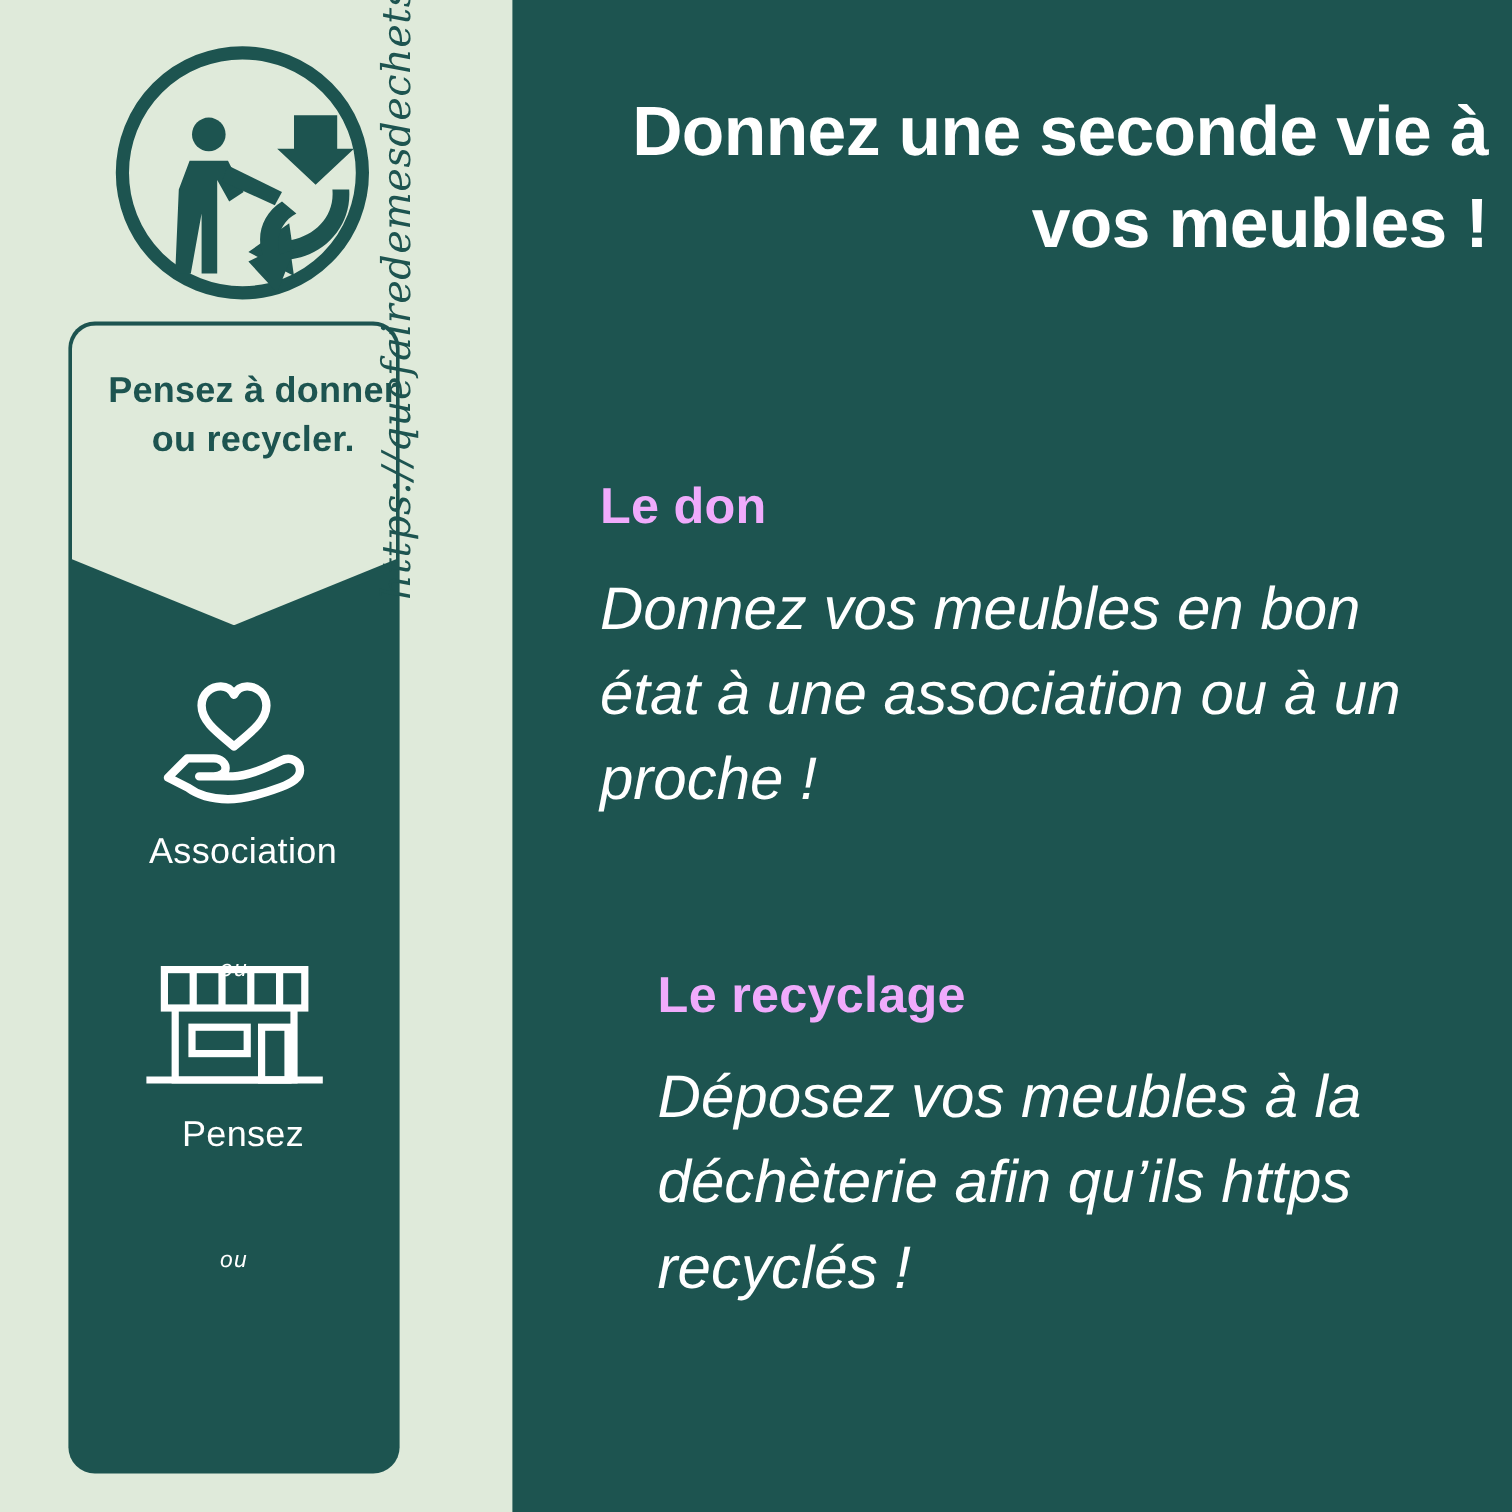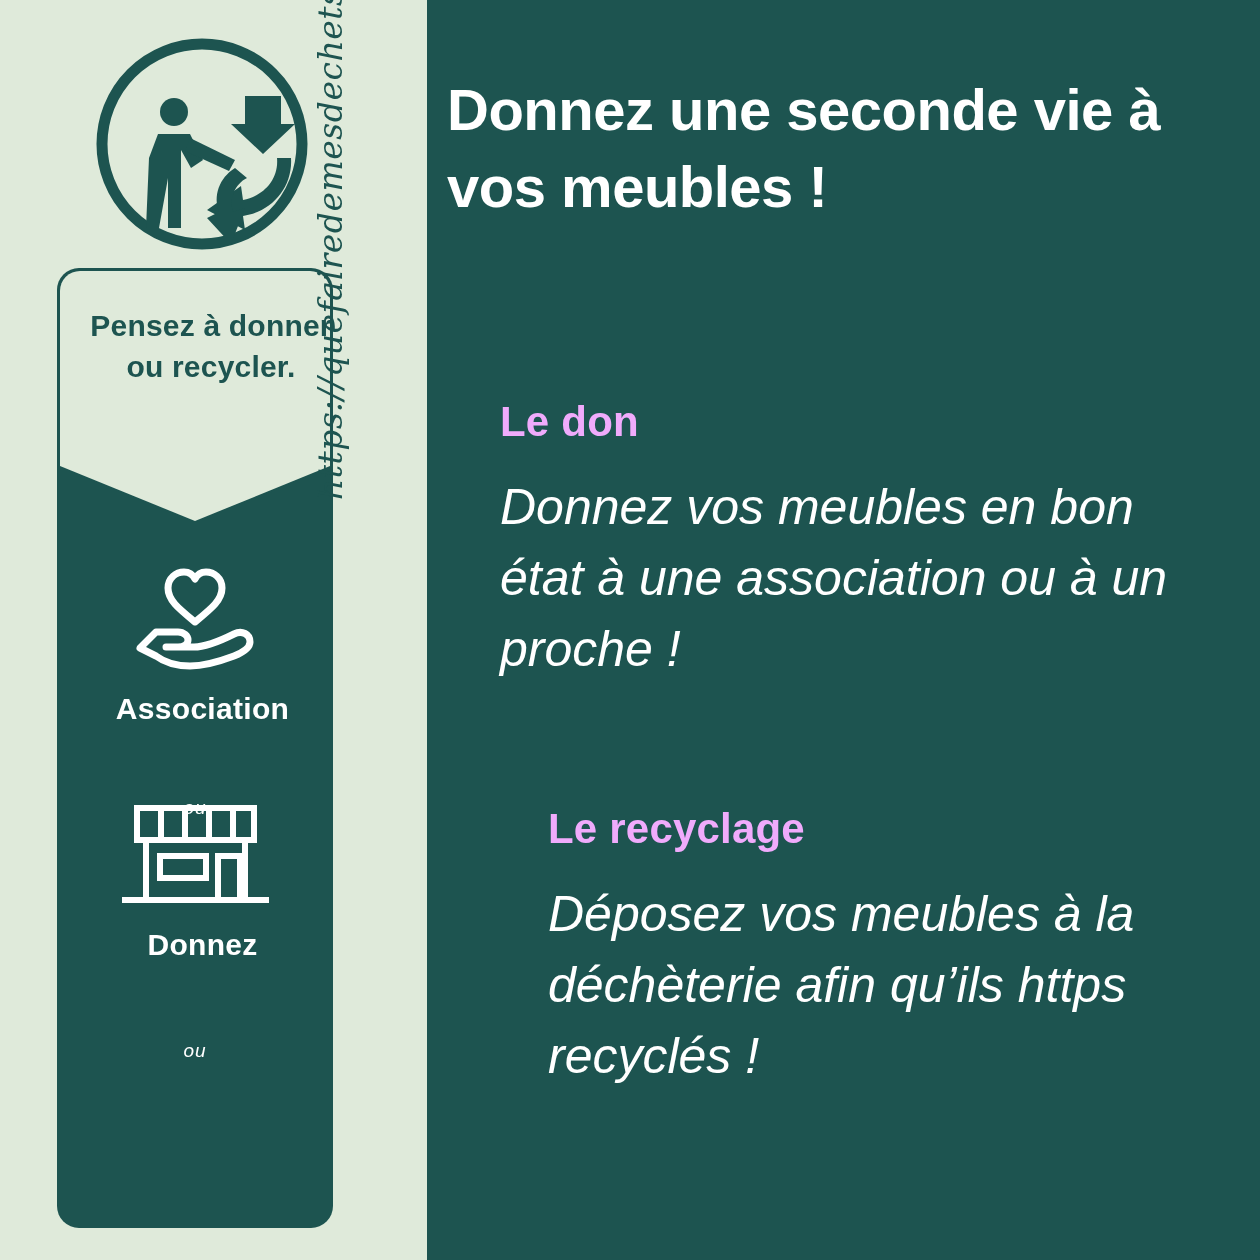--- a/index.html
+++ b/index.html
@@ -81,21 +81,21 @@
     color: #ffffff;
   }
   .step-icon {
     display: block;
     margin: 0 auto;
   }
   .step-label {
     display: block;
     margin-top: 12px;
     font-size: 30px;
-    font-weight: bold;
+    font-weight: normal;
     letter-spacing: 0.3px;
     padding-left: 15px;
   }
   .connector {
     position: absolute;
     left: 57px;
     width: 276px;
     text-align: center;
     color: #ffffff;
     font-size: 19px;
@@ -125,21 +125,21 @@
     left: 427px;
     top: 0;
     width: 833px;
     height: 1260px;
   }
   .headline {
     position: absolute;
     left: 20px;
     top: 72px;
     width: 793px;
-    text-align: left;
+    text-align: right;
     color: #ffffff;
     font-size: 58px;
     font-weight: bold;
     line-height: 1.32;
     letter-spacing: -0.5px;
   }
   .section {
     position: absolute;
     left: 73px;
     width: 720px;
@@ -210,21 +210,21 @@
             <line x1="77" y1="8" x2="77" y2="40"></line>
             <line x1="101" y1="8" x2="101" y2="40"></line>
             <line x1="125" y1="8" x2="125" y2="40"></line>
             <path d="M38 40 L38 100 L137 100 L137 40"></path>
             <rect x="52" y="56" width="46" height="22"></rect>
             <rect x="110" y="56" width="22" height="44"></rect>
             <line x1="14" y1="100" x2="161" y2="100"></line>
           </g>
         </svg>
       </span>
-      <span class="step-label">Donnez</span>
+      <span class="step-label">Pensez</span>
     </div>
 
     <div class="connector" style="top:995px;">ou</div>
 
 
     <div class="url-vertical">https://quefairedemesdechets.fr</div>
   </div>
 
   <div class="right-panel">
 

